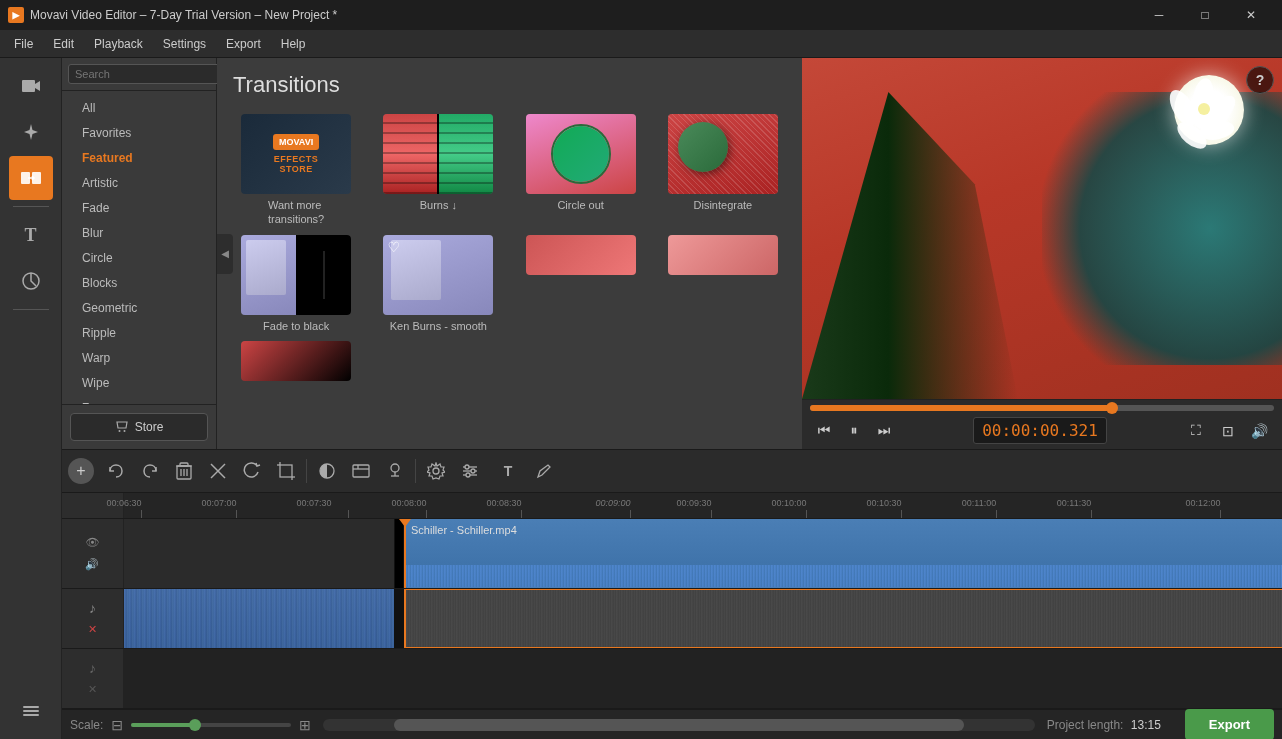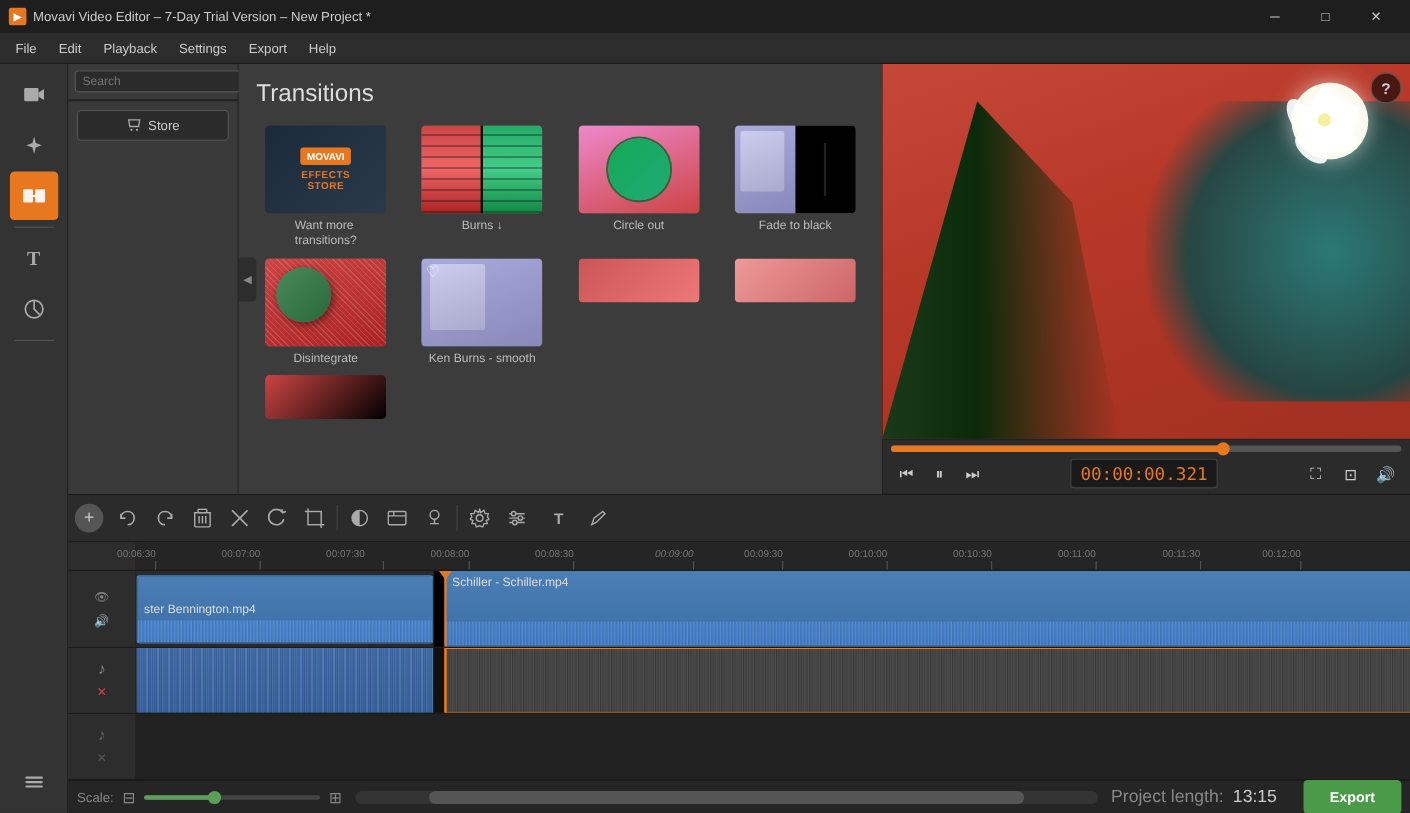--- a/index.html
+++ b/index.html
@@ -63,21 +63,21 @@
 
     
     .track-row.audio { height: 50px; }
     .track-row.audio .track-content { background: #252525; }
 
     
     #scale-bar { height: 30px; background: #252525; display: flex; align-items: center; padding: 0 8px; gap: 8px; border-top: 1px solid #1a1a1a; }
     #scale-slider-track { width: 160px; height: 4px; background: #444; border-radius: 2px; position: relative; }
     #scale-slider-fill { height: 100%; background: #5a9e5a; border-radius: 2px; width: 40%; }
     #scale-slider-thumb { position: absolute; top: -4px; left: 40%; transform: translateX(-50%); width: 12px; height: 12px; background: #5a9e5a; border-radius: 50%; cursor: pointer; }
-    #project-length { color: #888; font-size: 16px; margin-left: auto; }
+    #project-length { color: #888; font-size: 12px; margin-left: auto; }
 
     
     #export-btn { background: #4a9a4a; color: white; padding: 8px 24px; border-radius: 4px; cursor: pointer; font-size: 13px; font-weight: bold; border: none; margin-left: 16px; }
 
     
     ::-webkit-scrollbar { width: 6px; height: 6px; }
     ::-webkit-scrollbar-track { background: #2b2b2b; }
     ::-webkit-scrollbar-thumb { background: #555; border-radius: 3px; }
 
     #full-layout { display: flex; flex-direction: column; height: 739px; }
@@ -165,20 +165,35 @@
 
       <div id="center-top">
 
         <div id="transitions-panel" style="width:740px; display:flex; flex-shrink:0; position:relative;">
 
           <div id="cat-panel">
             <div id="panel-search">
               <input type="text" placeholder="Search" style="">
               <span id="panel-search-clear">✕</span>
             </div>
+            <div id="panel-categories">
+              <div class="cat-item">All</div>
+              <div class="cat-item">Favorites</div>
+              <div class="cat-item active">Featured</div>
+              <div class="cat-item">Artistic</div>
+              <div class="cat-item">Fade</div>
+              <div class="cat-item">Blur</div>
+              <div class="cat-item">Circle</div>
+              <div class="cat-item">Blocks</div>
+              <div class="cat-item">Geometric</div>
+              <div class="cat-item">Ripple</div>
+              <div class="cat-item">Warp</div>
+              <div class="cat-item">Wipe</div>
+              <div class="cat-item">Zoom</div>
+            </div>
             <div id="panel-store">
               <button class="store-btn">
                 <svg width="14" height="14" viewBox="0 0 14 14">
                     <path d="M2 2h10l-1 6H3L2 2z" fill="none" stroke="#aaa" stroke-width="1.2"></path>
                     <circle cx="4.5" cy="11" r="1" fill="#aaa"></circle>
                     <circle cx="9.5" cy="11" r="1" fill="#aaa"></circle>
                   </svg>
                 <span>Store</span>
               </button>
             </div>
@@ -225,40 +240,40 @@
                       <div style="position:absolute;top:50%;left:50%;transform:translate(-50%,-50%);width:60px;height:60px;border-radius:50%;background:#1a4a2a;border:2px solid #2a6a3a;overflow:hidden;">
                         <div style="width:100%;height:100%;background:linear-gradient(135deg,#1a5 0%,#2a7 100%);"></div>
                       </div>
                     </div>
                   </div>
                   <div class="trans-label">Circle out</div>
                 </div>
 
                 <div class="trans-item">
                   <div class="trans-thumb">
+                    <div style="width:100%;height:100%;position:relative;background:linear-gradient(160deg,#c44 0%,#a22 100%);">
+                      <div style="position:absolute;top:0;left:0;width:100%;height:100%;background:repeating-linear-gradient(45deg,transparent 0px,transparent 3px,rgba(255,255,255,0.15) 3px,rgba(255,255,255,0.15) 4px);"></div>
+                      <div style="position:absolute;top:8px;left:10px;width:50px;height:50px;border-radius:50%;background:linear-gradient(135deg,#4a8a5a,#2a6a3a);box-shadow:2px 2px 8px rgba(0,0,0,0.5);"></div>
+                    </div>
+                  </div>
+                  <div class="trans-label">Disintegrate</div>
+                </div>
+
+                <div class="trans-item">
+                  <div class="trans-thumb">
                     <div style="width:100%;height:100%;display:flex;">
                       <div style="flex:1;background:linear-gradient(160deg,#aad 0%,#88b 100%);position:relative;overflow:hidden;">
                         <div style="position:absolute;top:5px;left:5px;width:40px;height:55px;background:linear-gradient(160deg,#cce 0%,#aac 100%);border-radius:2px;"></div>
                       </div>
                       <div style="flex:1;background:#000;display:flex;align-items:center;justify-content:center;">
                         <div style="width:2px;height:60%;background:#222;"></div>
                       </div>
                     </div>
                   </div>
                   <div class="trans-label">Fade to black</div>
-                </div>
-
-                <div class="trans-item">
-                  <div class="trans-thumb">
-                    <div style="width:100%;height:100%;position:relative;background:linear-gradient(160deg,#c44 0%,#a22 100%);">
-                      <div style="position:absolute;top:0;left:0;width:100%;height:100%;background:repeating-linear-gradient(45deg,transparent 0px,transparent 3px,rgba(255,255,255,0.15) 3px,rgba(255,255,255,0.15) 4px);"></div>
-                      <div style="position:absolute;top:8px;left:10px;width:50px;height:50px;border-radius:50%;background:linear-gradient(135deg,#4a8a5a,#2a6a3a);box-shadow:2px 2px 8px rgba(0,0,0,0.5);"></div>
-                    </div>
-                  </div>
-                  <div class="trans-label">Disintegrate</div>
                 </div>
 
                 <div class="trans-item">
                   <div class="trans-thumb">
                     <div style="width:100%;height:100%;background:linear-gradient(160deg,#aad 0%,#88b 100%);position:relative;overflow:hidden;">
                       <div style="position:absolute;top:5px;left:8px;width:50px;height:60px;background:linear-gradient(160deg,#cce 0%,#aac 100%);border-radius:2px;"></div>
                     </div>
                     <div class="favorite-icon">♡</div>
                   </div>
                   <div class="trans-label">Ken Burns - smooth</div>
@@ -481,44 +496,40 @@
                   <div class="rm-line"></div>
                 </div>
               <div class="rm" style="left:855px;">
                   <div class="rm-label">00:11:00</div>
                   <div class="rm-line"></div>
                 </div>
               <div class="rm" style="left:950px;">
                   <div class="rm-label">00:11:30</div>
                   <div class="rm-line"></div>
                 </div>
-              <div class="rm" style="left:1041px;margin-top:26px;">
+              <div class="rm" style="left:1079px;margin-top:26px;">
                   <div class="rm-label">00:12:00</div>
                   <div class="rm-line"></div>
                 </div>
             </div>
           </div>
 
           <div style="flex:1;display:flex;flex-direction:column;position:relative;overflow:hidden;">
 
             <div class="track-row" style="height:70px;display:flex;border-bottom:1px solid #1a1a1a;">
               <div class="track-controls" style="width:62px;background:#2d2d2d;border-right:1px solid #222;display:flex;flex-direction:column;align-items:center;justify-content:center;gap:4px;flex-shrink:0;">
                 <div class="track-ctrl-btn">👁</div>
                 <div class="track-ctrl-btn">🔊</div>
               </div>
               <div class="track-content" style="flex:1;position:relative;background:#2b2b2b;overflow:hidden;">
 
                 <div style="position:absolute;left:280px;top:0;width:2px;height:100%;background:#e87820;z-index:10;">
                   <div style="width:0;height:0;border-left:6px solid transparent;border-right:6px solid transparent;border-top:8px solid #e87820;position:absolute;top:0;left:-5px;"></div>
                 </div>
 
-                <div class="track-clip clip-blue" style="left:0;width:270px;top:4px;height:calc(100%-8px);height:62px;background:linear-gradient(180deg,#4a7eb5 0%,#3a6ea5 100%);position:absolute;">
-                  <span style="font-size:11px;color:#ddd;white-space:nowrap;overflow:hidden;">ster Bennington.mp4</span>
-                  <div style="position:absolute;bottom:0;left:0;right:0;height:20px;background:repeating-linear-gradient(90deg,rgba(100,160,255,0.3) 0px,rgba(100,160,255,0.6) 1px,rgba(80,140,220,0.2) 2px,rgba(80,140,220,0.5) 3px);"></div>
-                </div>
 
                 <div style="position:absolute;left:270px;top:0;width:10px;height:100%;background:#111;z-index:5;display:flex;align-items:center;justify-content:center;">
                   <div style="width:8px;height:100%;background:#000;"></div>
                 </div>
 
                 <div class="track-clip clip-blue" style="left:280px;width:940px;top:0;height:100%;background:linear-gradient(180deg,#4a7eb5 0%,#3a6ea5 100%);position:absolute;display:flex;align-items:flex-start;padding-top:4px;">
                   <span style="font-size:11px;color:#ddd;white-space:nowrap;overflow:hidden;">Schiller - Schiller.mp4</span>
                   <div style="position:absolute;bottom:0;left:0;right:0;height:22px;background:repeating-linear-gradient(90deg,rgba(100,160,255,0.25) 0px,rgba(100,160,255,0.55) 1px,rgba(80,140,220,0.15) 2px,rgba(80,140,220,0.45) 3px);"></div>
                 </div>
               </div>

